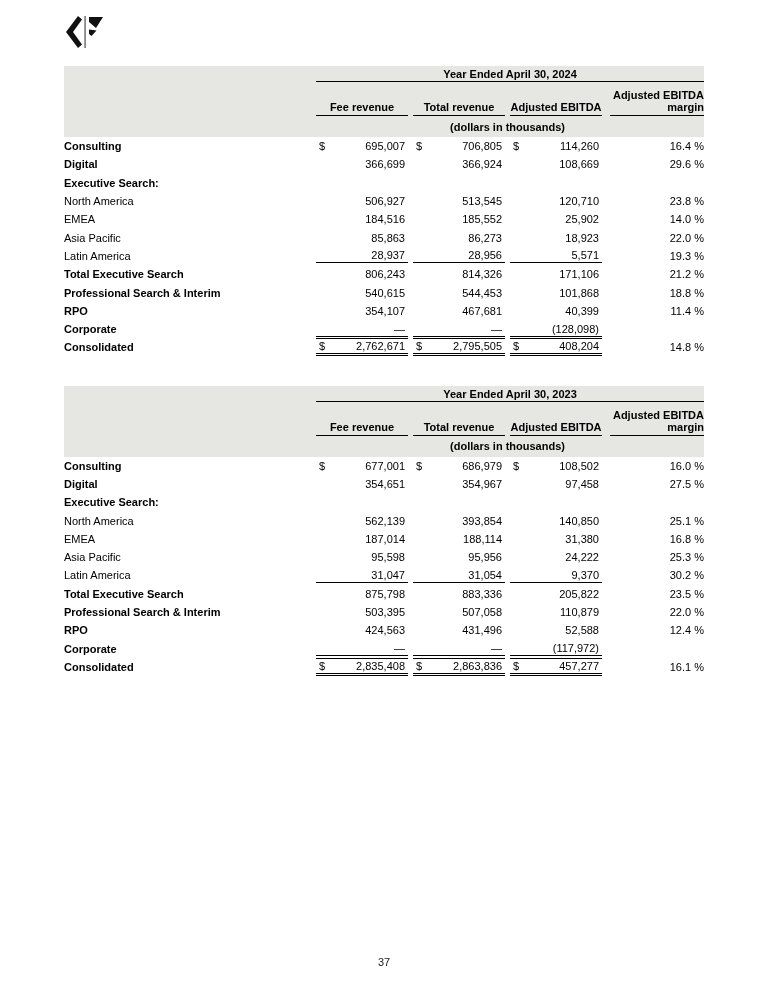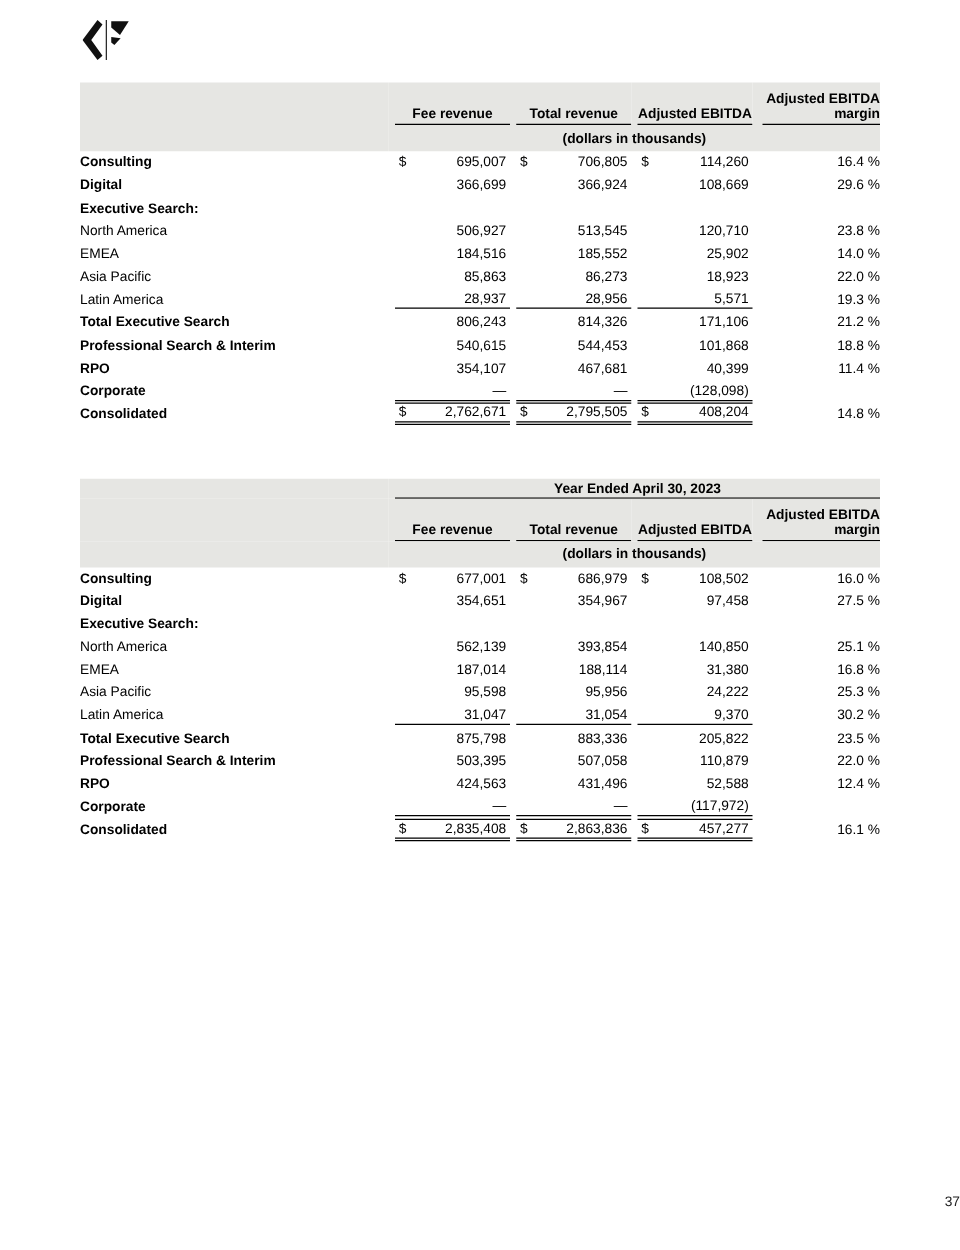--- a/index.html
+++ b/index.html
@@ -3,21 +3,21 @@
 <meta charset="utf-8">
 <style>
   html,body { margin:0; padding:0; background:#fff; }
   .page {
     position:relative; width:768px; height:1000px; background:#ffffff;
     font-family:"Liberation Sans","DejaVu Sans",sans-serif; color:#000;
     overflow:hidden;
   }
   .logo { position:absolute; left:66px; top:16px; width:38px; height:32px; }
   .tables { position:absolute; left:64px; top:66px; width:640px; }
-  .tbl-wrap + .tbl-wrap { margin-top:42px; }
+  .tbl-wrap + .tbl-wrap { margin-top:29px; }
 
   table.fin { width:640px; border-collapse:collapse; table-layout:fixed; font-size:11px; color:#000; }
   table.fin td { padding:0; vertical-align:middle; }
   thead td { background:#e6e6e3; }
 
   .b { margin-left:5px; }               
   td.c4 .b { margin-left:8px; }
 
   tr.title-row { height:15px; }
   .tbox { text-align:center; font-weight:bold; border-bottom:1px solid #000; padding:2px 0 1px 0; white-space:nowrap; }
@@ -35,21 +35,21 @@
   .bold { font-weight:bold; }
 
   .money { display:flex; justify-content:space-between; align-items:baseline; padding:1px 0; }
   .cur { padding-left:3px; min-height:1px; }
   .val { padding-right:3px; text-align:right; }
   .pct { text-align:right; padding-right:0; }
 
   .rule-bottom { border-bottom:1px solid #000000; }
   .rule-total  { border-top:1px solid #000; border-bottom:3px double #000; }
 
-  .page-number { position:absolute; left:0; right:0; top:956px; text-align:right; font-size:11px; color:#222; }
+  .page-number { position:absolute; left:0; right:0; top:956px; text-align:center; font-size:11px; color:#222; }
 </style>
 </head>
 <body>
 
 <div class="page">
 
   <div class="logo">
     <svg viewBox="0 0 38 32" width="38" height="32">
       <path d="M12,0 L16,3.5 L7,16 L16,28.5 L12,32 L0,16 Z" fill="#111"></path>
       <rect x="18.6" y="0" width="0.9" height="32" fill="#111"></rect>
@@ -62,20 +62,26 @@
     <div class="tbl-wrap">
         <table class="fin">
           <colgroup>
             <col style="width: 247px;">
             <col style="width: 97px;">
             <col style="width: 97px;">
             <col style="width: 97px;">
             <col style="width: 102px;">
           </colgroup>
           <thead>
+            <tr class="title-row">
+              <td class="lblcell"></td>
+              <td colspan="4">
+                <div class="b tbox">Year Ended April 30, 2024</div>
+              </td>
+            </tr>
             <tr class="chead-row">
               <td class="lblcell"></td>
               <td class="c1">
                 <div class="b chead">Fee revenue</div>
               </td>
               <td class="c2">
                 <div class="b chead">Total revenue</div>
               </td>
               <td class="c3">
                 <div class="b chead">Adjusted EBITDA</div>

